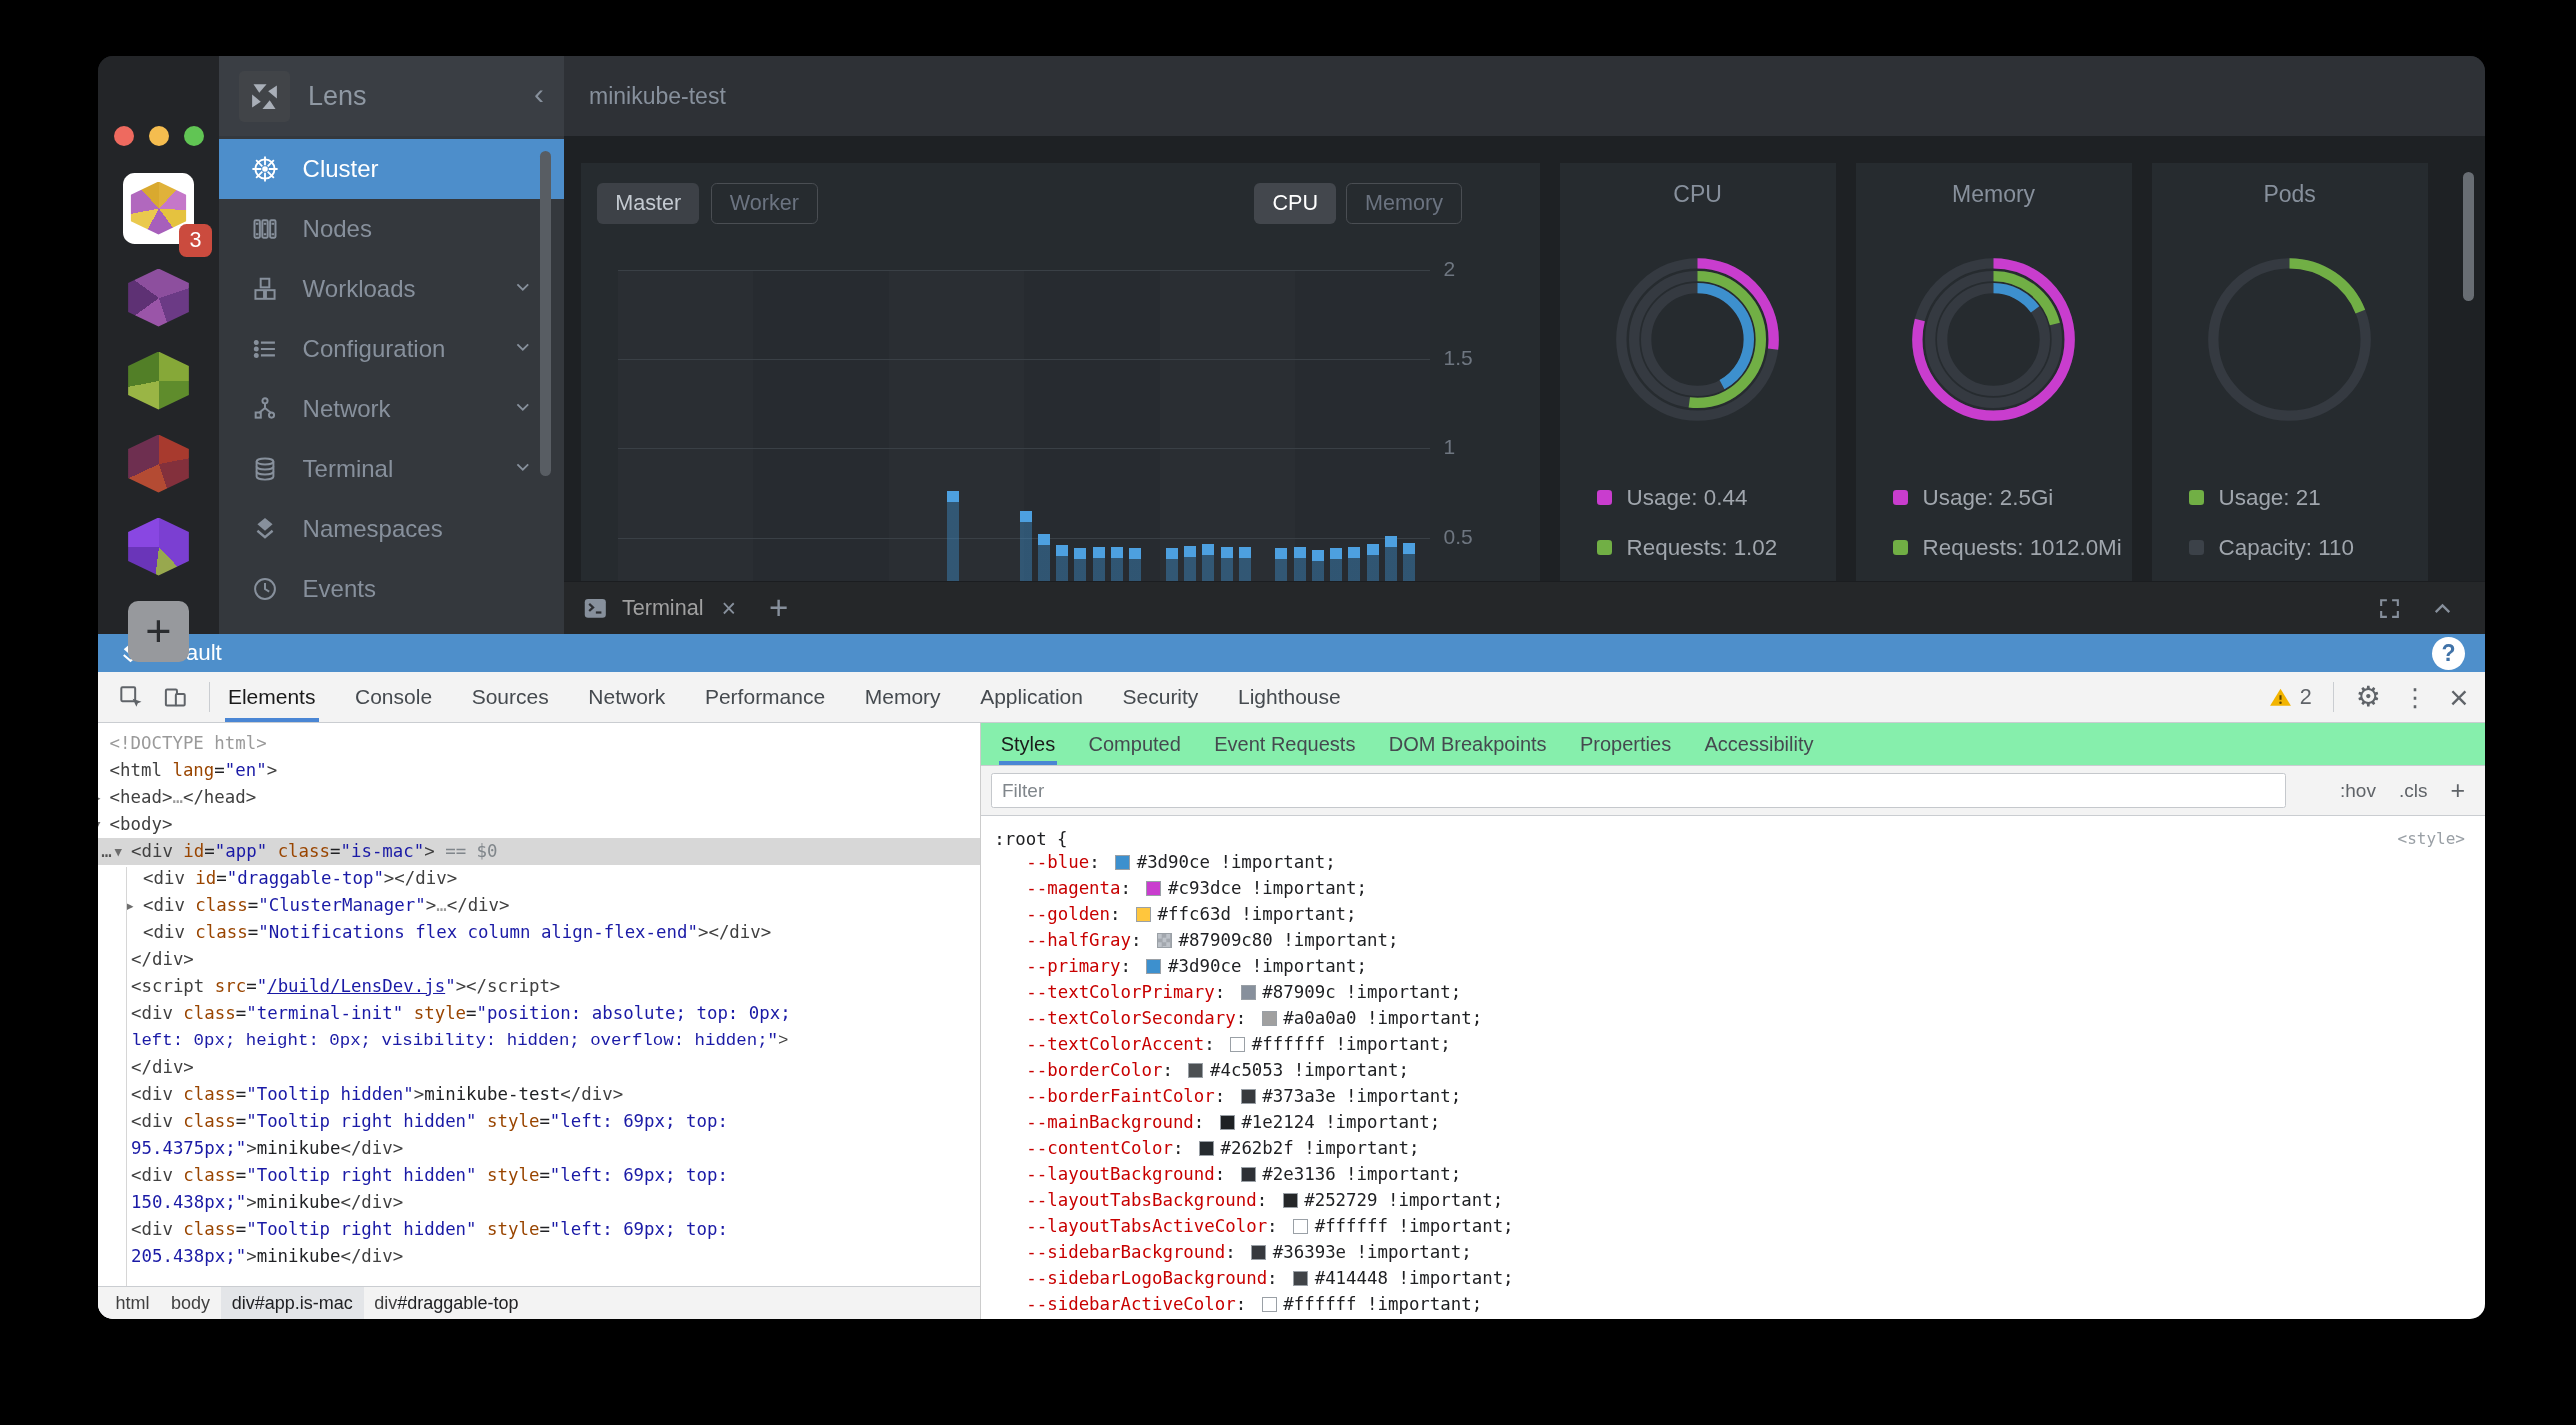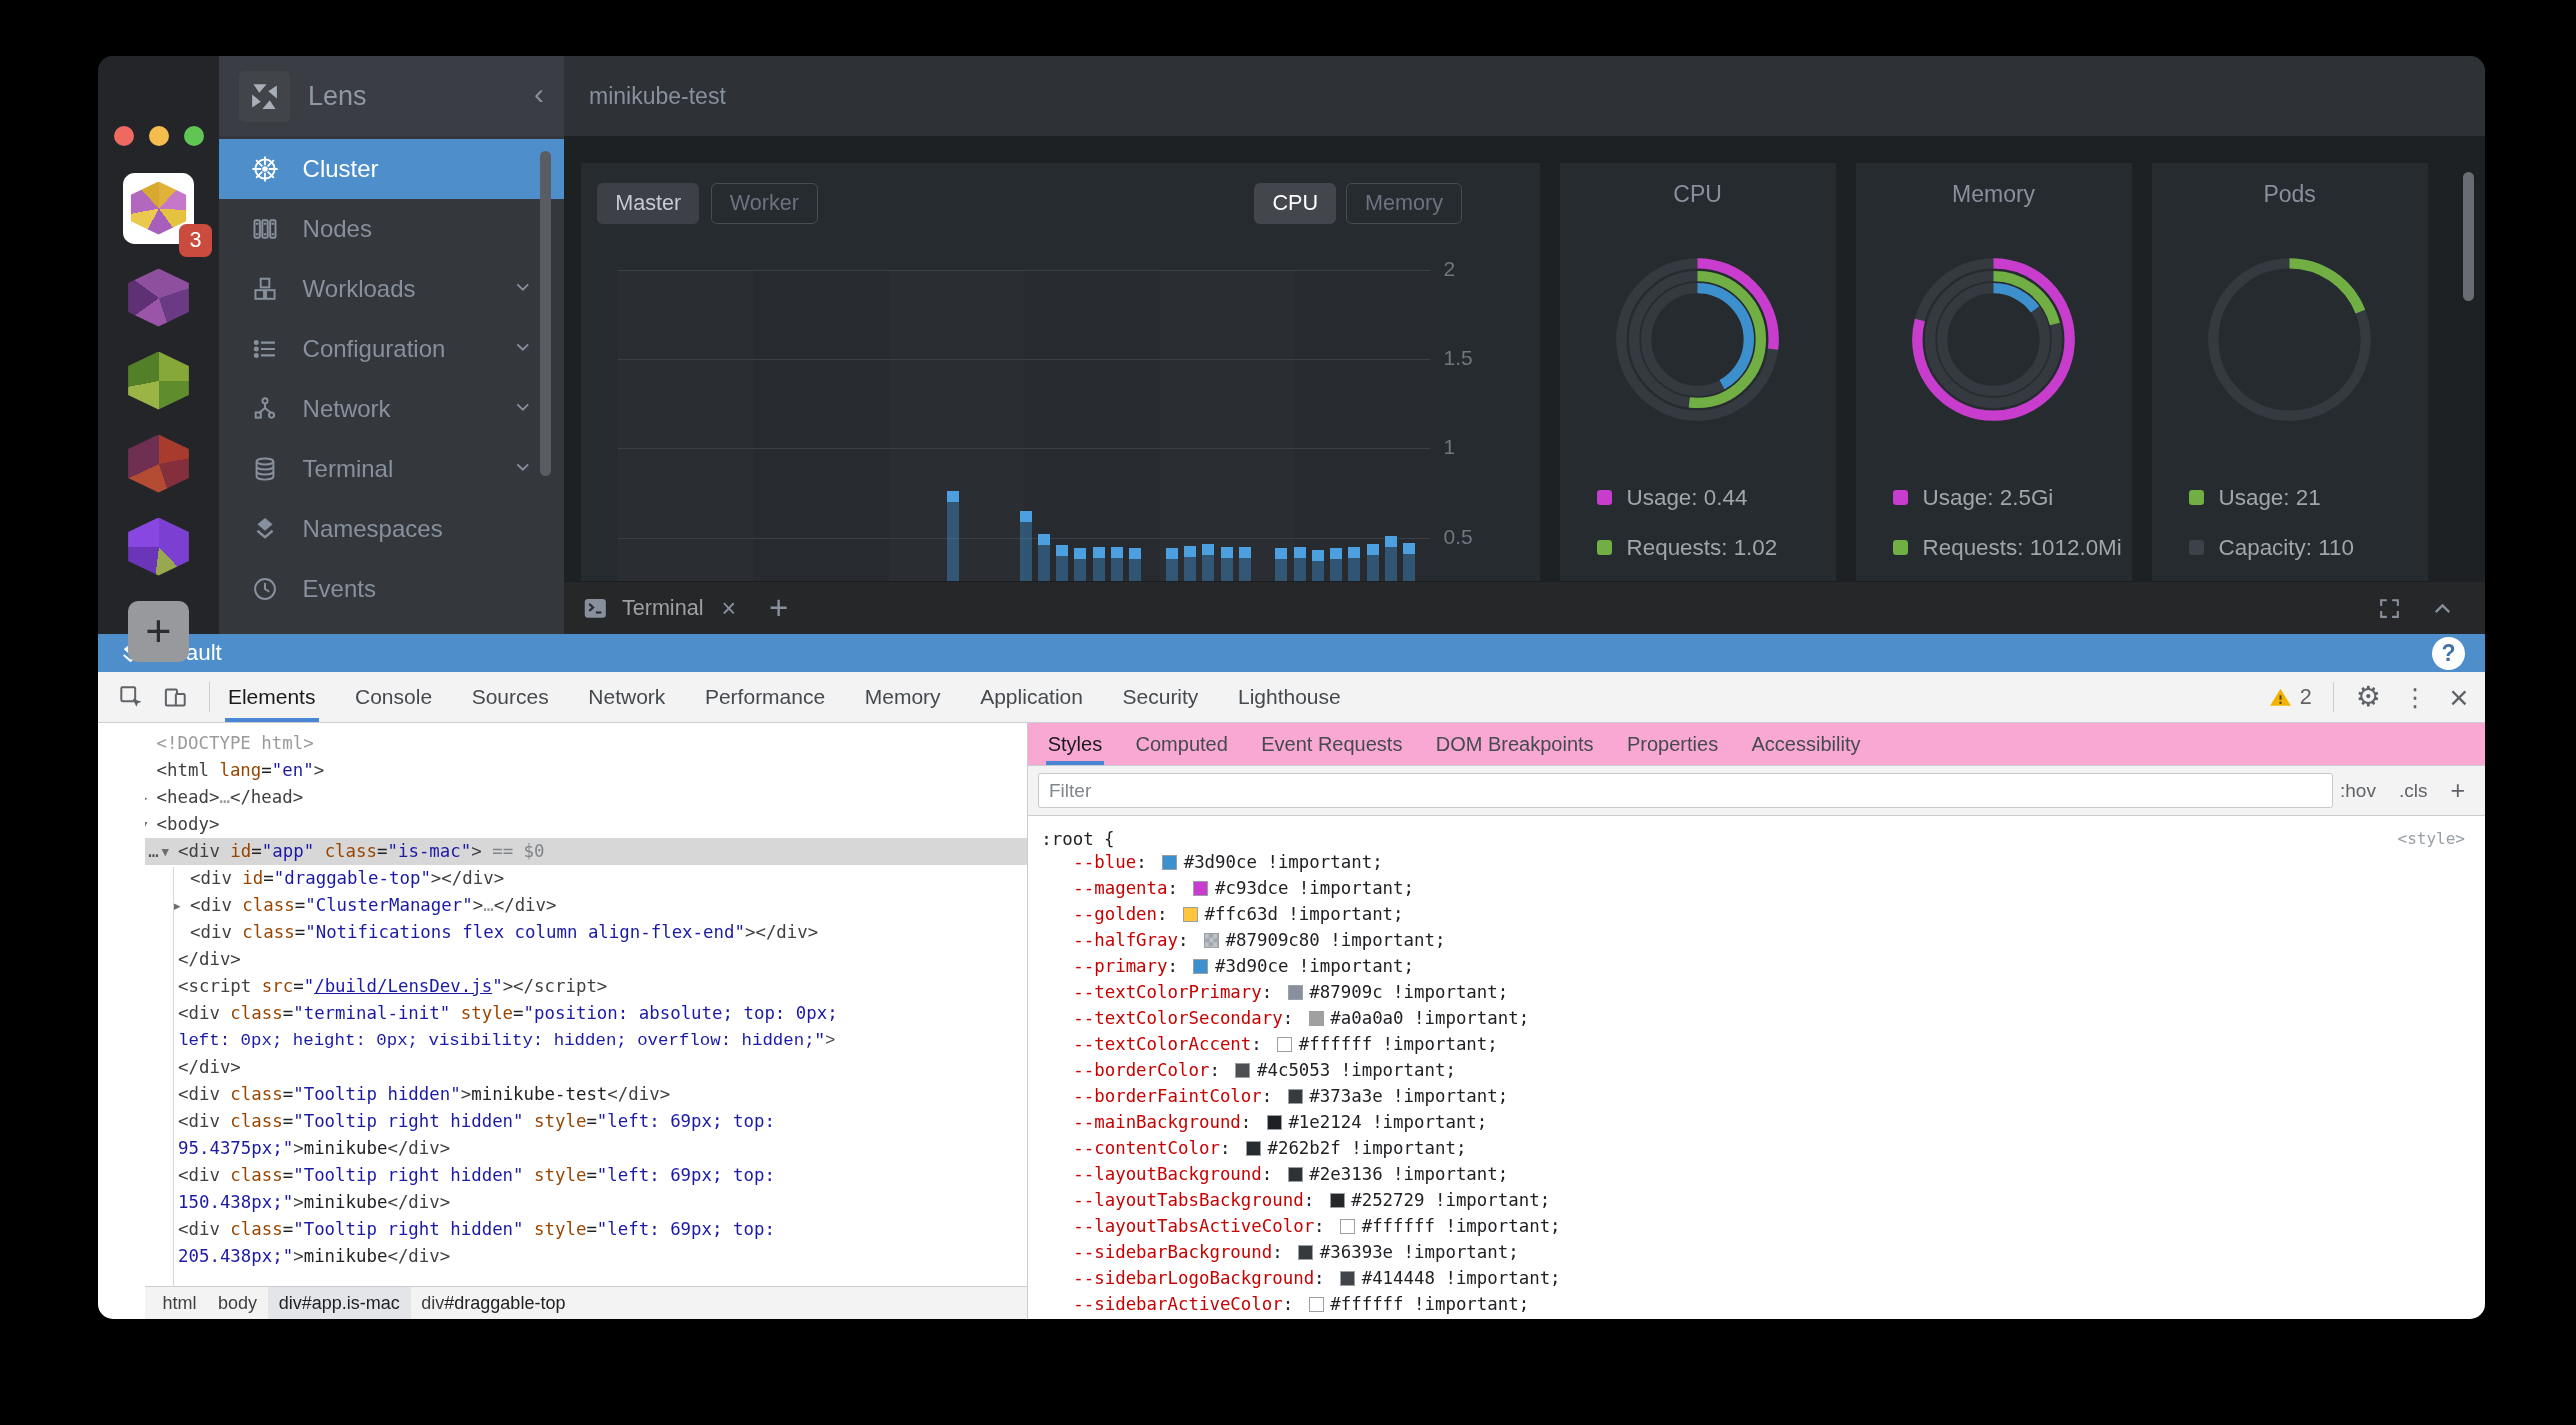--- a/index.html
+++ b/index.html
@@ -85,37 +85,37 @@
   .dt-tab { display:flex; align-items:center; padding:0 3.3px; margin-right:33px; font-size:21px; color:#454a4f; position:relative; }
   .dt-tab.active { color:#1a1a1a; }
   .dt-tab.active::after { content:""; position:absolute; left:0; right:0; bottom:0; height:4.1px; background:#4a86d4; }
   .dt-right { margin-left:auto; display:flex; align-items:center; gap:21.6px; }
   .warn { display:flex; align-items:center; font-size:21.6px; color:#5f6368; }
   .warn svg { width:25px; height:25px; margin-right:6.6px; }
   .dt-gear { font-size:28px; color:#5f6368; line-height:1; }
   .dt-dots { font-size:25px; color:#5f6368; line-height:1; }
   .dt-close { font-size:33px; color:#5f6368; line-height:1; }
 
-  .dt-body { flex:1; display:flex; min-height:0;margin-left:47px; }
+  .dt-body { flex:1; display:flex; min-height:0; }
   .dt-left { width:883px; flex:none; border-right:1.7px solid #ccc; display:flex; flex-direction:column; min-height:0; }
   .dt-code { flex:1; overflow:hidden; padding-top:6.6px; position:relative; font-family:"DejaVu Sans Mono", monospace; font-size:17.4px; }
   .code-line { height:27px; line-height:27px; white-space:nowrap; position:relative; }
   .code-line.sel { background:#d7d7d7; }
   .arrow { position:absolute; color:#6e6e6e; font-size:12.4px; top:0; }
   .gut { position:absolute; left:3.3px; color:#555; }
   .guide { position:absolute; width:0.8px; background:#d6d6d6; left:28px; }
   .tk-t { color:#404040; } .tk-a { color:#994500; } .tk-v { color:#1a1aa6; }
   .tk-x { color:#202124; } .tk-g { color:#9a9a9a; } .tk-e { color:#80868b; }
   .tk-l { color:#1a1aa6; text-decoration:underline; }
   .dt-crumbs { height:33px; background:#f3f3f3; border-top:0.8px solid #cacdd1; display:flex; align-items:stretch; padding-left:6.6px; font-size:18px; flex:none; }
   .crumb { display:flex; align-items:center; padding:0 10.8px; white-space:nowrap; }
   .crumb.sel { background:#e3e5e8; }
 
   .dt-rightpane { flex:1; display:flex; flex-direction:column; min-width:0; min-height:0; }
-  .st-tabs { height:43px; background:#f9a8d4; border-bottom:0.8px solid #cacdd1; display:flex; align-items:center; padding-left:18px; flex:none; }
+  .st-tabs { height:43px; background:#86efac; border-bottom:0.8px solid #cacdd1; display:flex; align-items:center; padding-left:18px; flex:none; }
   .st-tab { font-size:20px; color:#454a4f; margin-right:30px; height:100%; display:flex; align-items:center; position:relative; padding:0 1.7px; }
   .st-tab.active { color:#1a1a1a; }
   .st-tab.active::after { content:""; position:absolute; left:0; right:0; bottom:0; height:4.1px; background:#4a86d4; }
   .st-filter { height:50px; background:#f3f3f3; border-bottom:0.8px solid #cacdd1; display:flex; align-items:center; padding:0 20px 0 10px; flex:none; }
   .st-filter input { width:1295px; height:35px; border:0.8px solid #c5c8cc; border-radius:2.5px; font-size:19px; padding:0 10px; color:#333; font-family:"Liberation Sans",sans-serif; outline:none; }
   .st-filter input::placeholder { color:#80868b; }
   .st-ctl { margin-left:auto; display:flex; gap:23px; font-size:19px; color:#5f6368; align-items:center; }
   .st-rules { flex:1; overflow:hidden; padding:13.3px 20px 0 13.3px; font-family:"DejaVu Sans Mono", monospace; font-size:17.4px; position:relative; }
   .rule-head { display:flex; }
   .rule-src { margin-left:auto; color:#9aa0a6; font-size:16px; }

